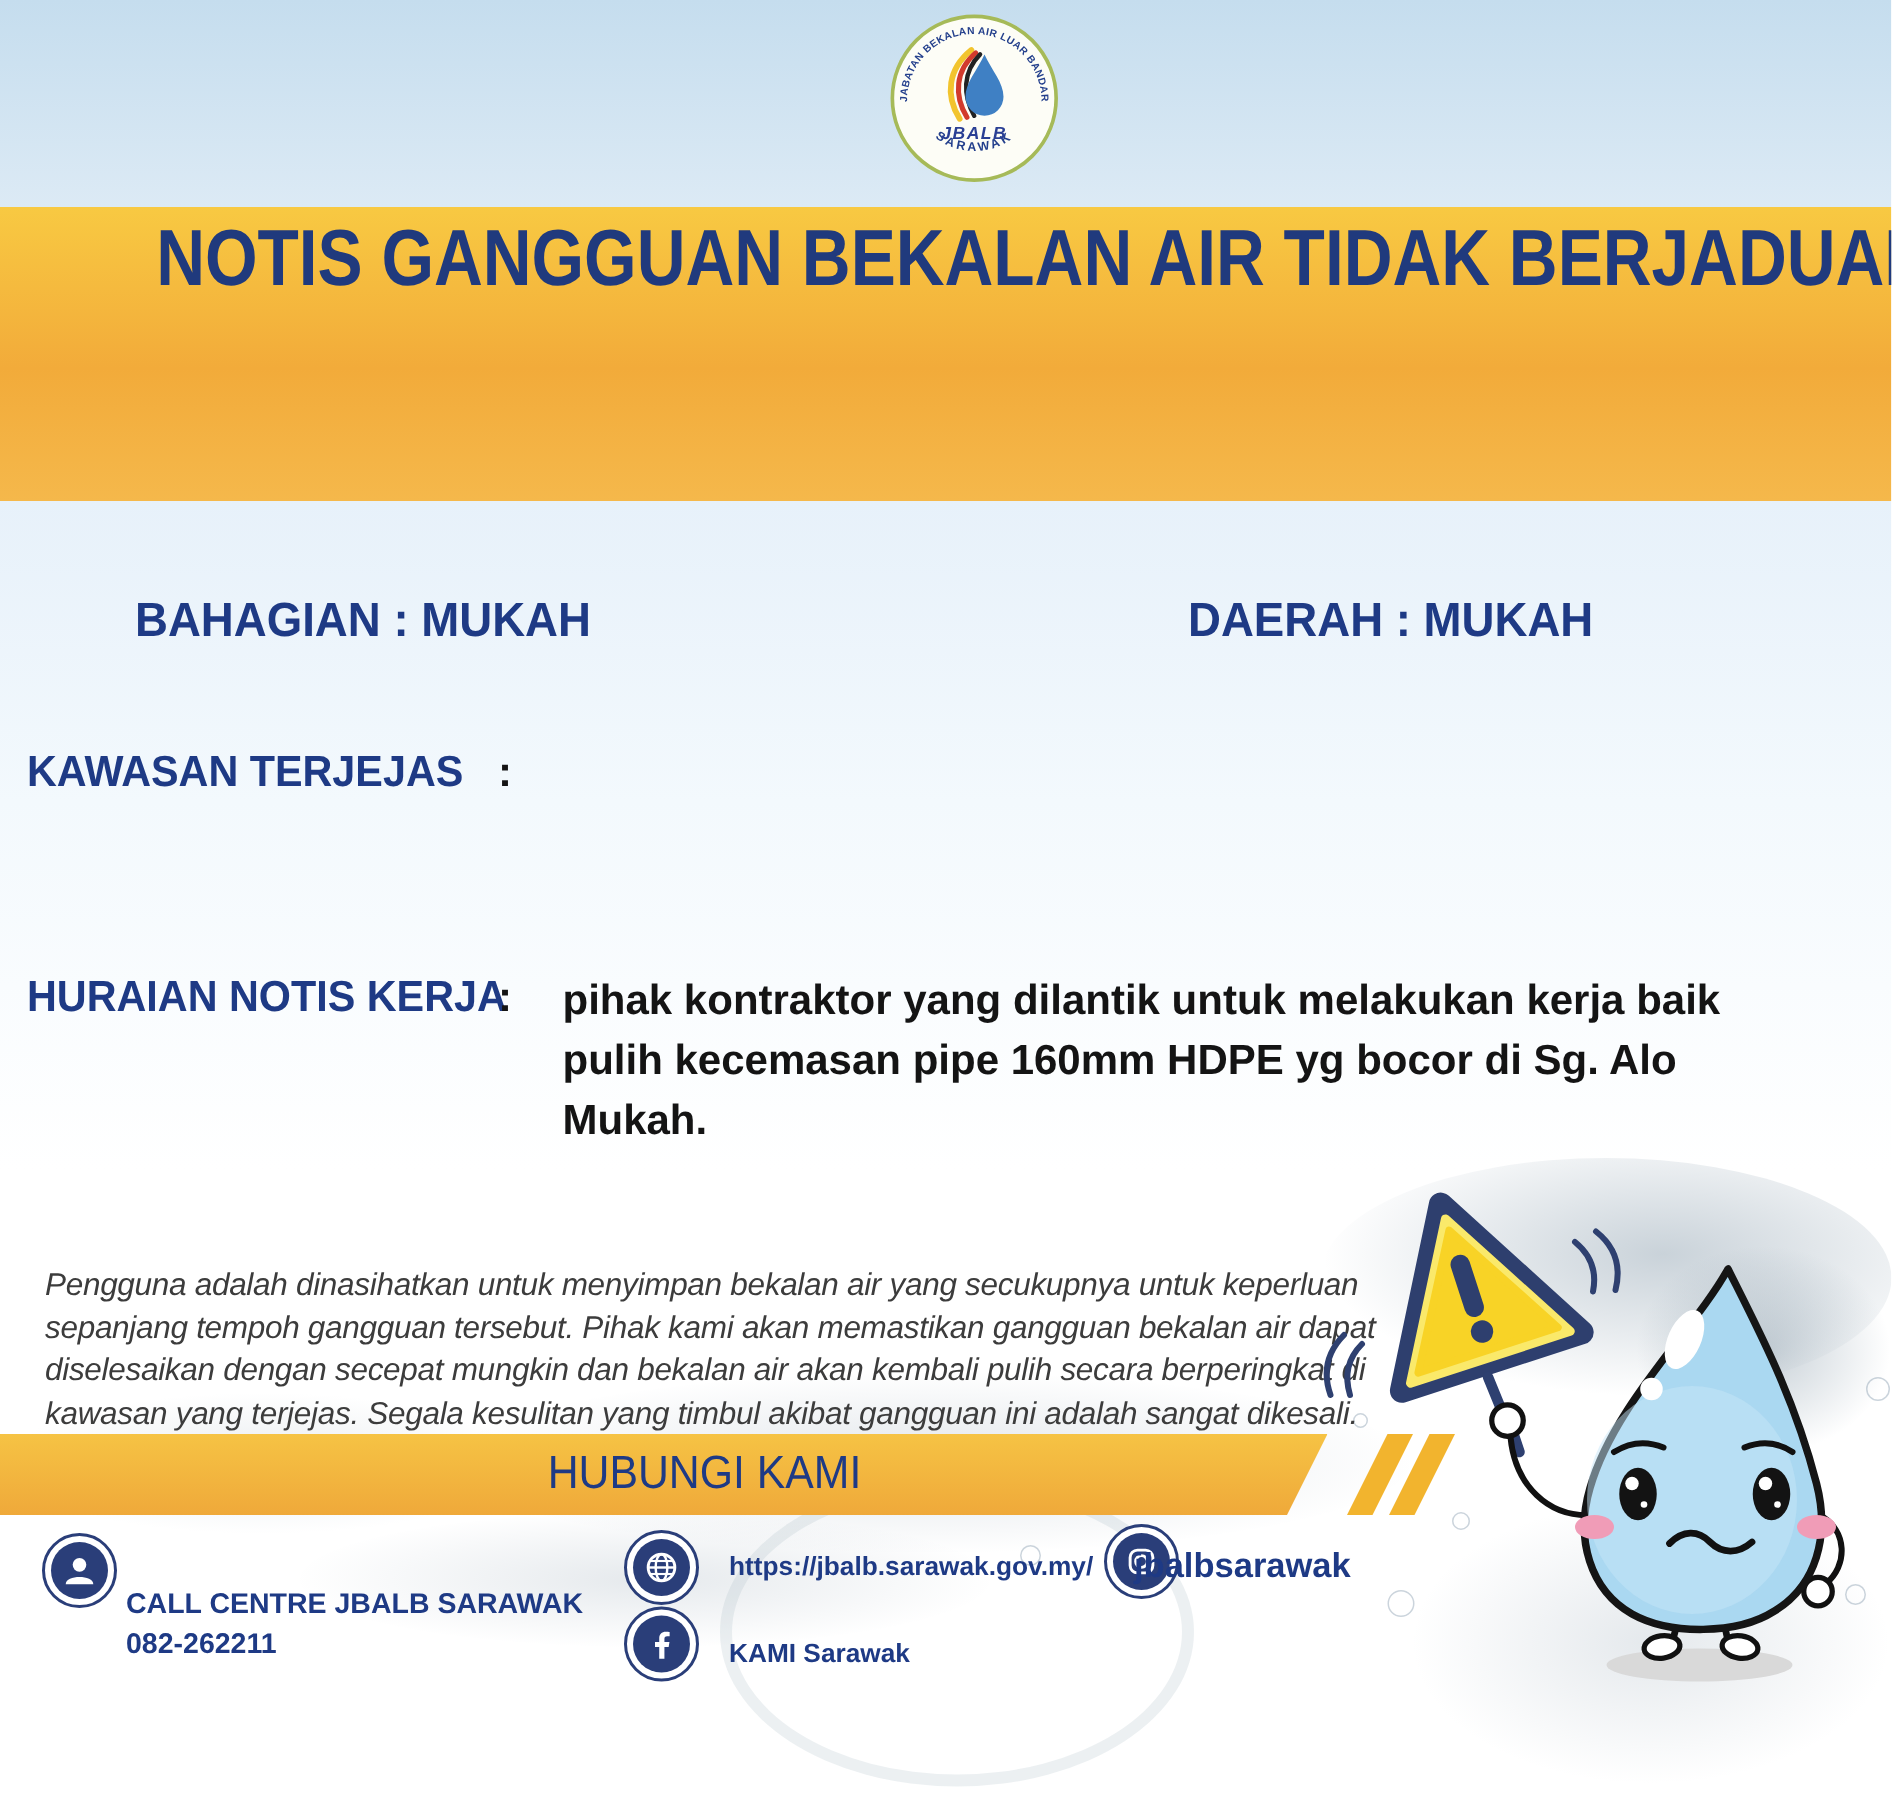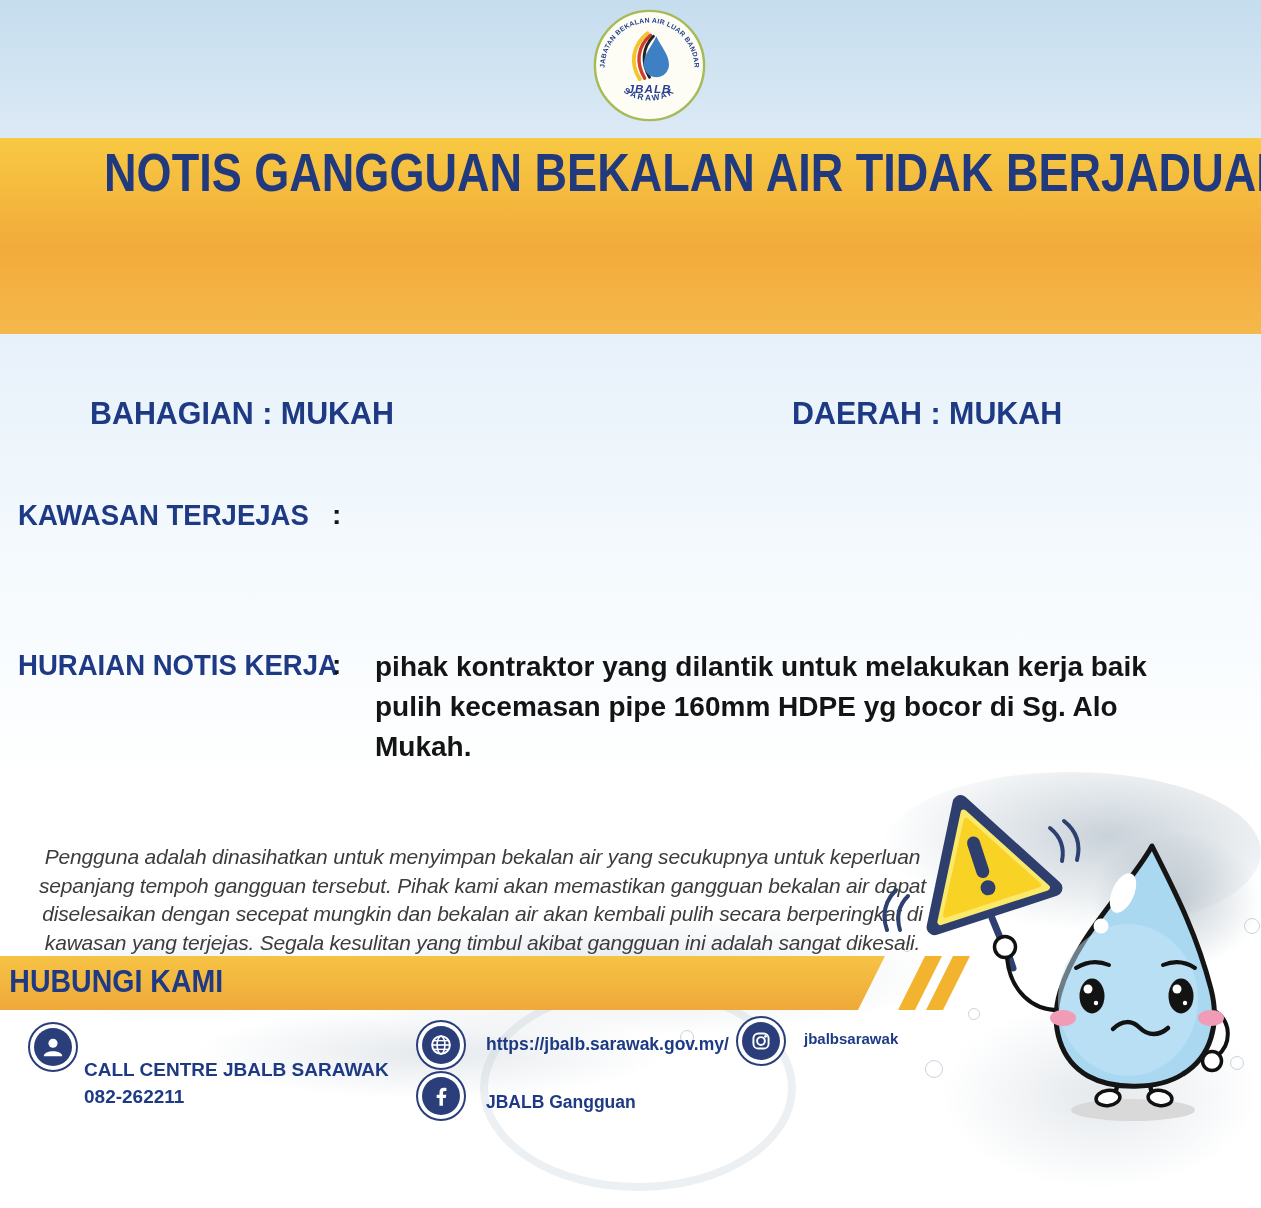--- a/index.html
+++ b/index.html
@@ -31,42 +31,42 @@
   .sec-colon{position:absolute;left:332px;color:#141414;font-weight:bold;font-size:28px;}
   .sec-value{position:absolute;left:375px;color:var(--text_black,#141414);font-weight:bold;
              font-size:28px;line-height:40px;}
   
   .blob{position:absolute;border-radius:50%;pointer-events:none;}
   .bubble{position:absolute;border:1.5px solid rgba(140,160,178,.45);border-radius:50%;}
   .ring{position:absolute;border:8px solid rgba(170,185,196,.22);border-radius:50%;}
   
   .advisory{position:absolute;left:30px;top:843px;width:905px;
             font-style:italic;color:var(--advisory_grey,#3c3c3c);
-            font-size:21px;line-height:28.5px;letter-spacing:-.2px;text-align:center;}
+            font-size:21px;line-height:28.5px;letter-spacing:-.2px;}
   
   .cbanner{position:absolute;left:0;top:956px;width:885px;height:54px;
            background:linear-gradient(180deg,#f6c344,#efa93a);
            clip-path:polygon(0 0,100% 0,calc(100% - 27px) 100%,0 100%);}
-  .cbanner-text{position:absolute;left:0;top:964px;width:940px;
-                color:var(--navy,#1e3a85);font-weight:bold;font-size:31px;}
+  .cbanner-text{position:absolute;left:0;top:964px;width:940px;text-align:center;
+                color:var(--navy,#1e3a85);font-weight:normal;font-size:31px;}
   .cbanner-text > span{display:inline-block;transform:scaleX(.92);}
   .stripe{position:absolute;top:956px;width:44px;height:54px;background:#f2b42e;
           clip-path:polygon(27px 0,44px 0,17px 100%,0 100%);}
   .stripe.s1{left:898px;} .stripe.s2{left:926px;}
   
   .cicon{position:absolute;width:50px;height:50px;border-radius:50%;
          border:2.5px solid #2a3e79;background:#fff;box-sizing:border-box;
          display:flex;align-items:center;justify-content:center;}
   .cinner{width:38px;height:38px;border-radius:50%;background:#2a3e79;
           display:flex;align-items:center;justify-content:center;}
   .ctext{position:absolute;color:var(--navy,#1e3a85);font-weight:bold;white-space:nowrap;}
   .cc-lines{left:84px;top:1056px;font-size:19px;line-height:27px;}
   .web-text{left:486px;top:1034px;font-size:17.5px;}
   .fb-text{left:486px;top:1092px;font-size:17.5px;}
-  .ig-text{left:804px;top:1030px;font-size:15px;}
+  .ig-text{left:756px;top:1030px;font-size:23px;}
   .mascot-wrap{position:absolute;left:880px;top:768px;width:381px;height:385px;}
 </style>
 </head>
 <body>
 
 <div id="page">
 
   <div class="sky"></div>
   <div class="logo-wrap">
     <svg width="117" height="117" viewBox="0 0 120 120">
@@ -166,21 +166,21 @@
   </div>
   <div class="ctext web-text">https://jbalb.sarawak.gov.my/</div>
 
   <div class="cicon" style="left:416px;top:1071px">
     <div class="cinner">
       <svg width="26" height="26" viewBox="0 0 24 24">
         <path d="M13.8,21 v-7.2 h2.6 l0.5-3 h-3.1 V8.9 c0-0.9 0.4-1.6 1.7-1.6 h1.5 V4.6 c-0.4-0.1-1.4-0.2-2.4-0.2 c-2.4,0-4,1.4-4,4.1 v2.3 H8 v3 h2.6 V21 Z" fill="#fff"></path>
       </svg>
     </div>
   </div>
-  <div class="ctext fb-text">JBALB Gangguan</div>
+  <div class="ctext fb-text">KAMI Sarawak</div>
 
   <div class="cicon" style="left:736px;top:1016px">
     <div class="cinner">
       <svg width="26" height="26" viewBox="0 0 24 24" fill="none" stroke="#fff">
         <rect x="5" y="5" width="14" height="14" rx="4.5" stroke-width="1.8"></rect>
         <circle cx="12" cy="12" r="3.6" stroke-width="1.8"></circle>
         <circle cx="16.2" cy="7.8" r="1.3" fill="#fff" stroke="none"></circle>
       </svg>
     </div>
   </div>

